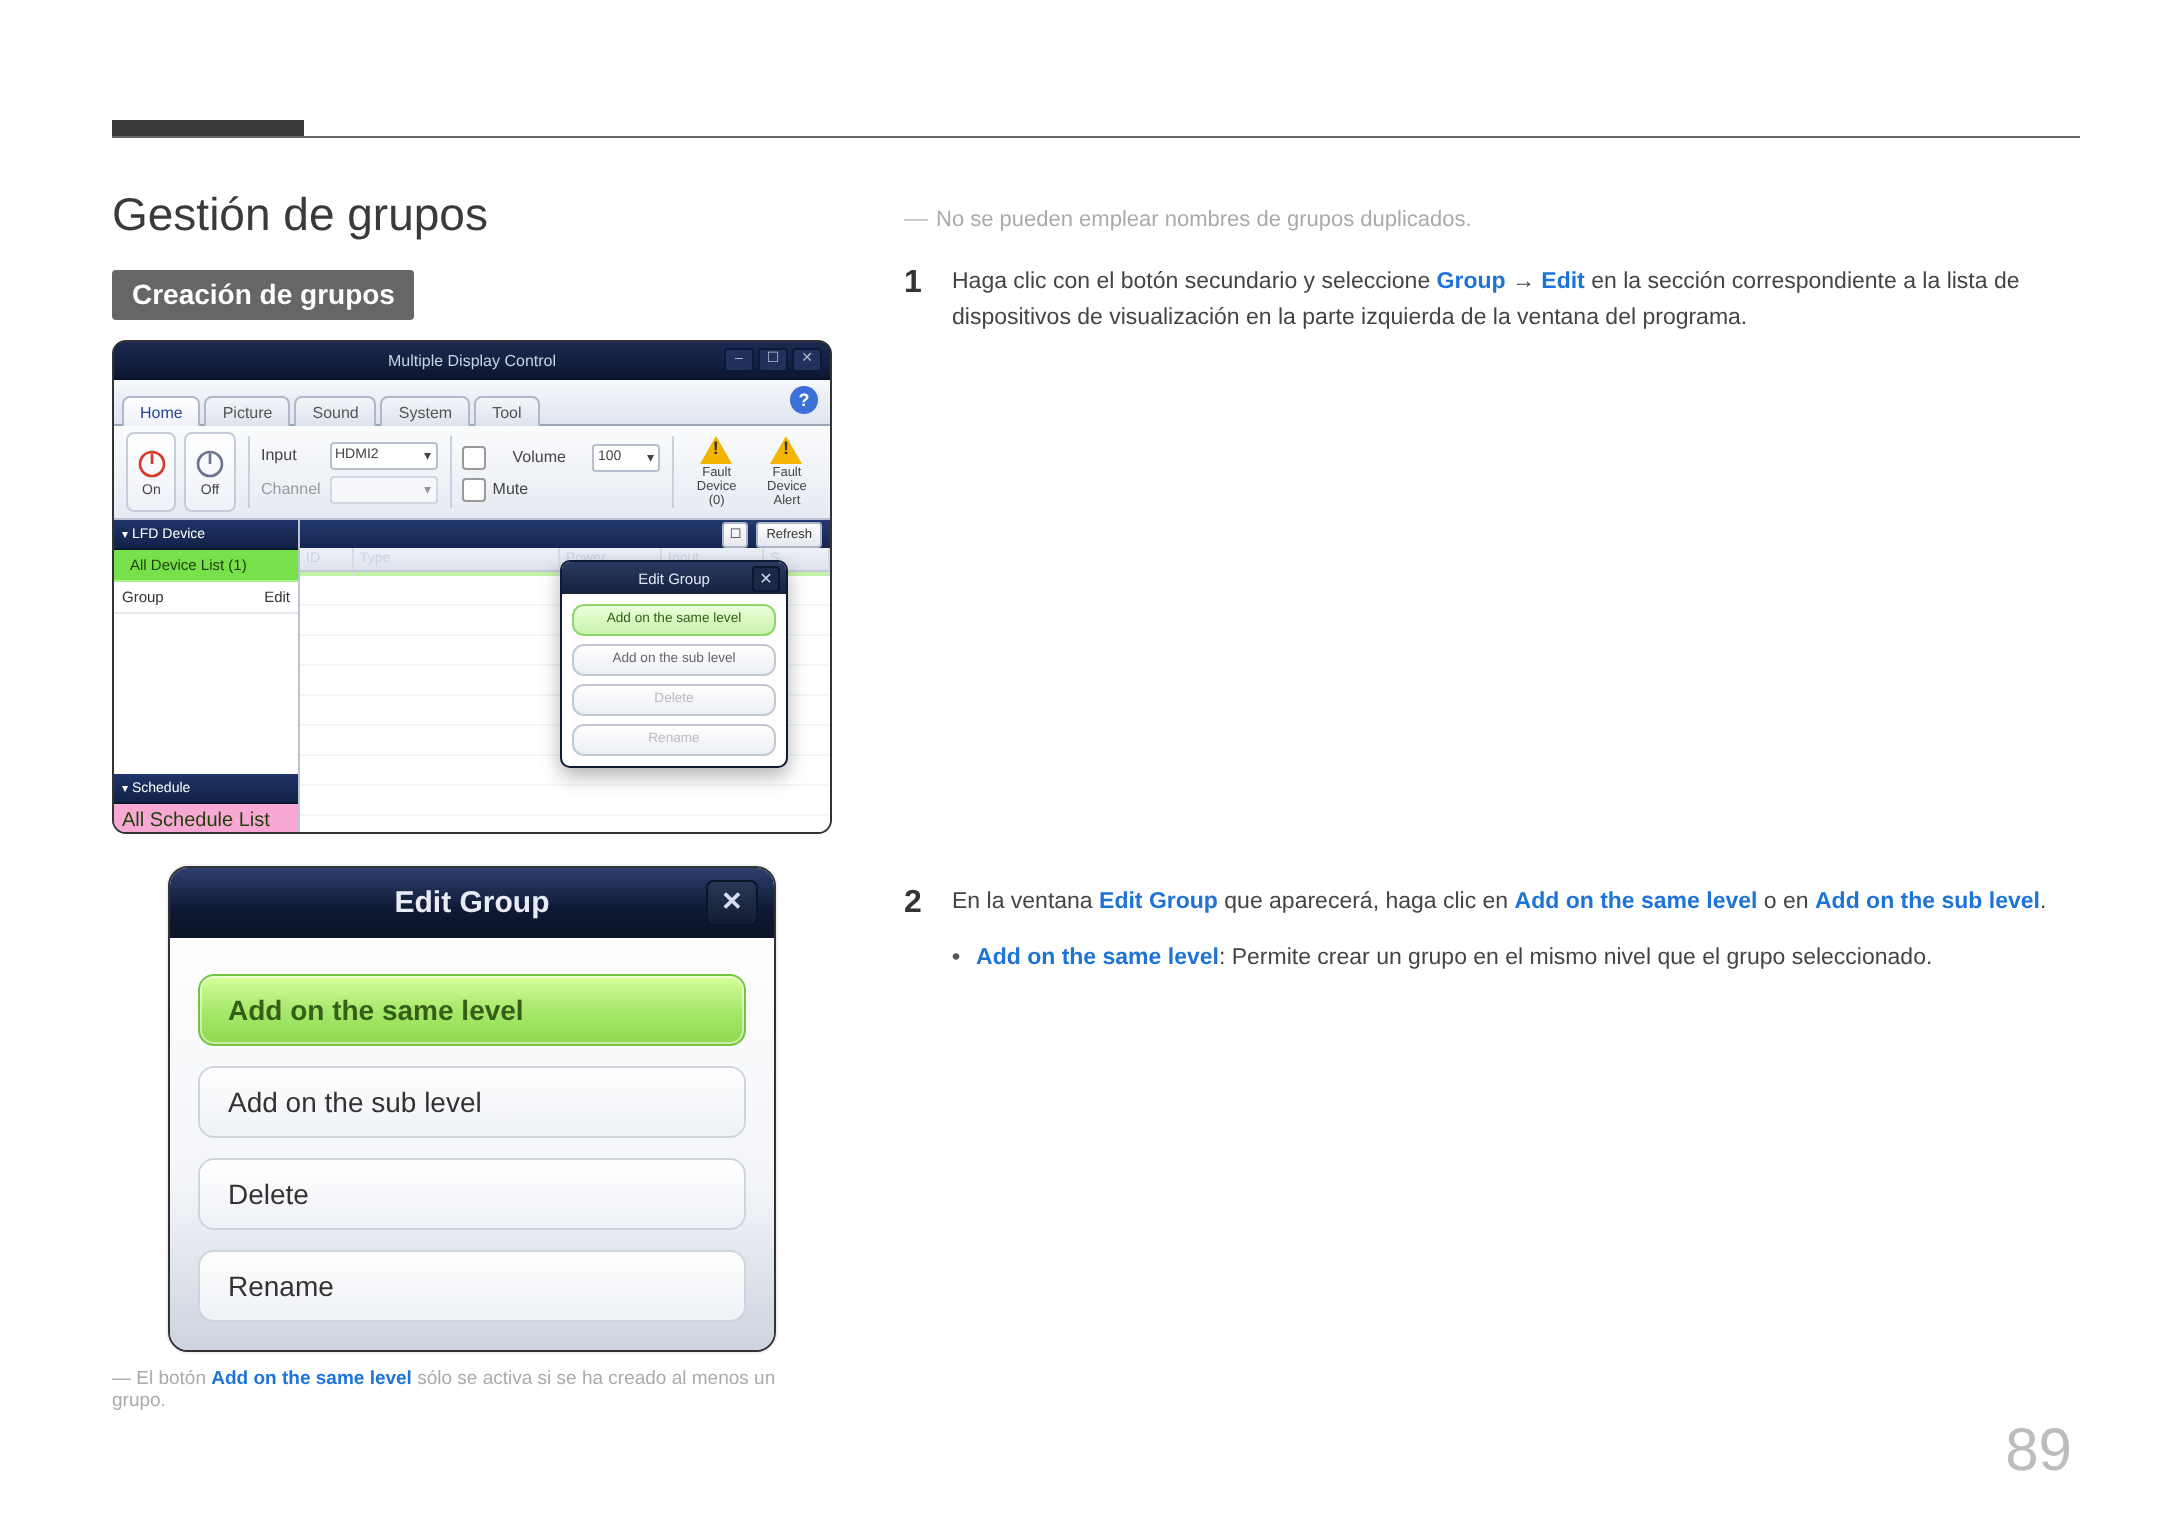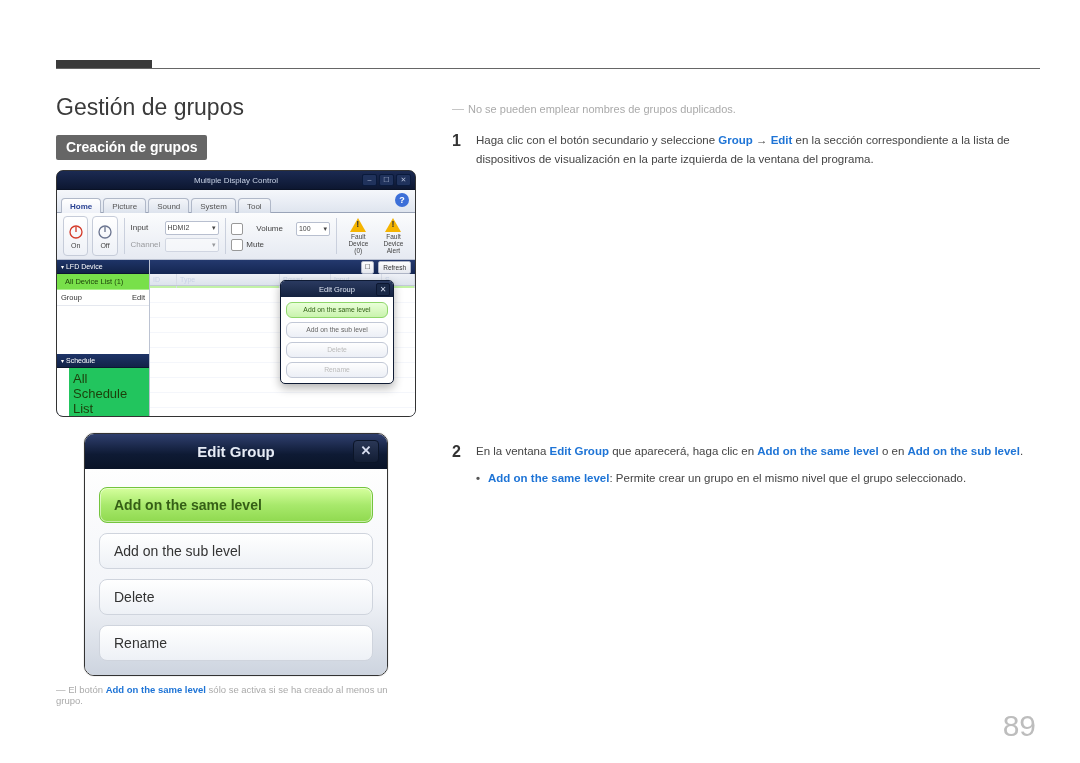--- a/index.html
+++ b/index.html
@@ -148,21 +148,21 @@
   .mdc-tab {
     padding: 3px 8px 2px;
     border-radius: 4px 4px 0 0;
     font-size: 8px;
     color: #555;
     background: linear-gradient(#f3f5f9,#dde3ed);
     border: 1px solid #b0b8c8;
     border-bottom: none;
     margin-bottom: -1px;
   }
-  .mdc-tab.active { font-weight: 700; color:#2b4494; background:linear-gradient(#fff,#eef1f8); }
+  .mdc-tab.active { font-weight: 400; color:#2b4494; background:linear-gradient(#fff,#eef1f8); }
   .mdc-helpicon {
     position: absolute; right: 6px; top: 3px;
     width:14px; height:14px; border-radius:50%;
     background: #3c6fd8; color:#fff; font-size:9px; line-height:14px; text-align:center; font-weight:700;
   }
   .mdc-toolbar {
     height: 46px;
     background: linear-gradient(#fbfcfd,#e6eaf2);
     display:flex; align-items:center;
     padding: 0 6px;
@@ -250,21 +250,21 @@
     background:#1a2947; border:1px solid #0c1731; border-radius:2px; color:#cfd7ea; font-size:8px; line-height:11px; text-align:center;
   }
   .mdc-eg-body { padding:5px; display:flex; flex-direction:column; gap:4px; }
   .mdc-eg-btn {
     height:14px; border:1px solid #c2c8d6; border-radius:6px; font-size:6.8px; text-align:center; line-height:14px; color:#666;
     background:linear-gradient(#fefefe,#eceff6);
   }
   .mdc-eg-btn.sel { color:#2e5f13; border-color:#8fd76b; background:linear-gradient(#eaffd9,#c9f3ad); }
   .mdc-eg-btn.dim { color:#bbb; }
   .mdc-side-sched-list {
-    background:#22c55e; color:#1c3f0a; font-size:13px; padding:3px 4px;margin-left:12px;
+    background:#f9a8d4; color:#1c3f0a; font-size:10px; padding:3px 4px;
   }
 
   
   .eg {
     width: 302px;
     border: 1px solid #333;
     border-radius: 10px;
     overflow: hidden;
     background: #fff;
     box-shadow: 0 0 0 1px rgba(0,0,0,.05);

